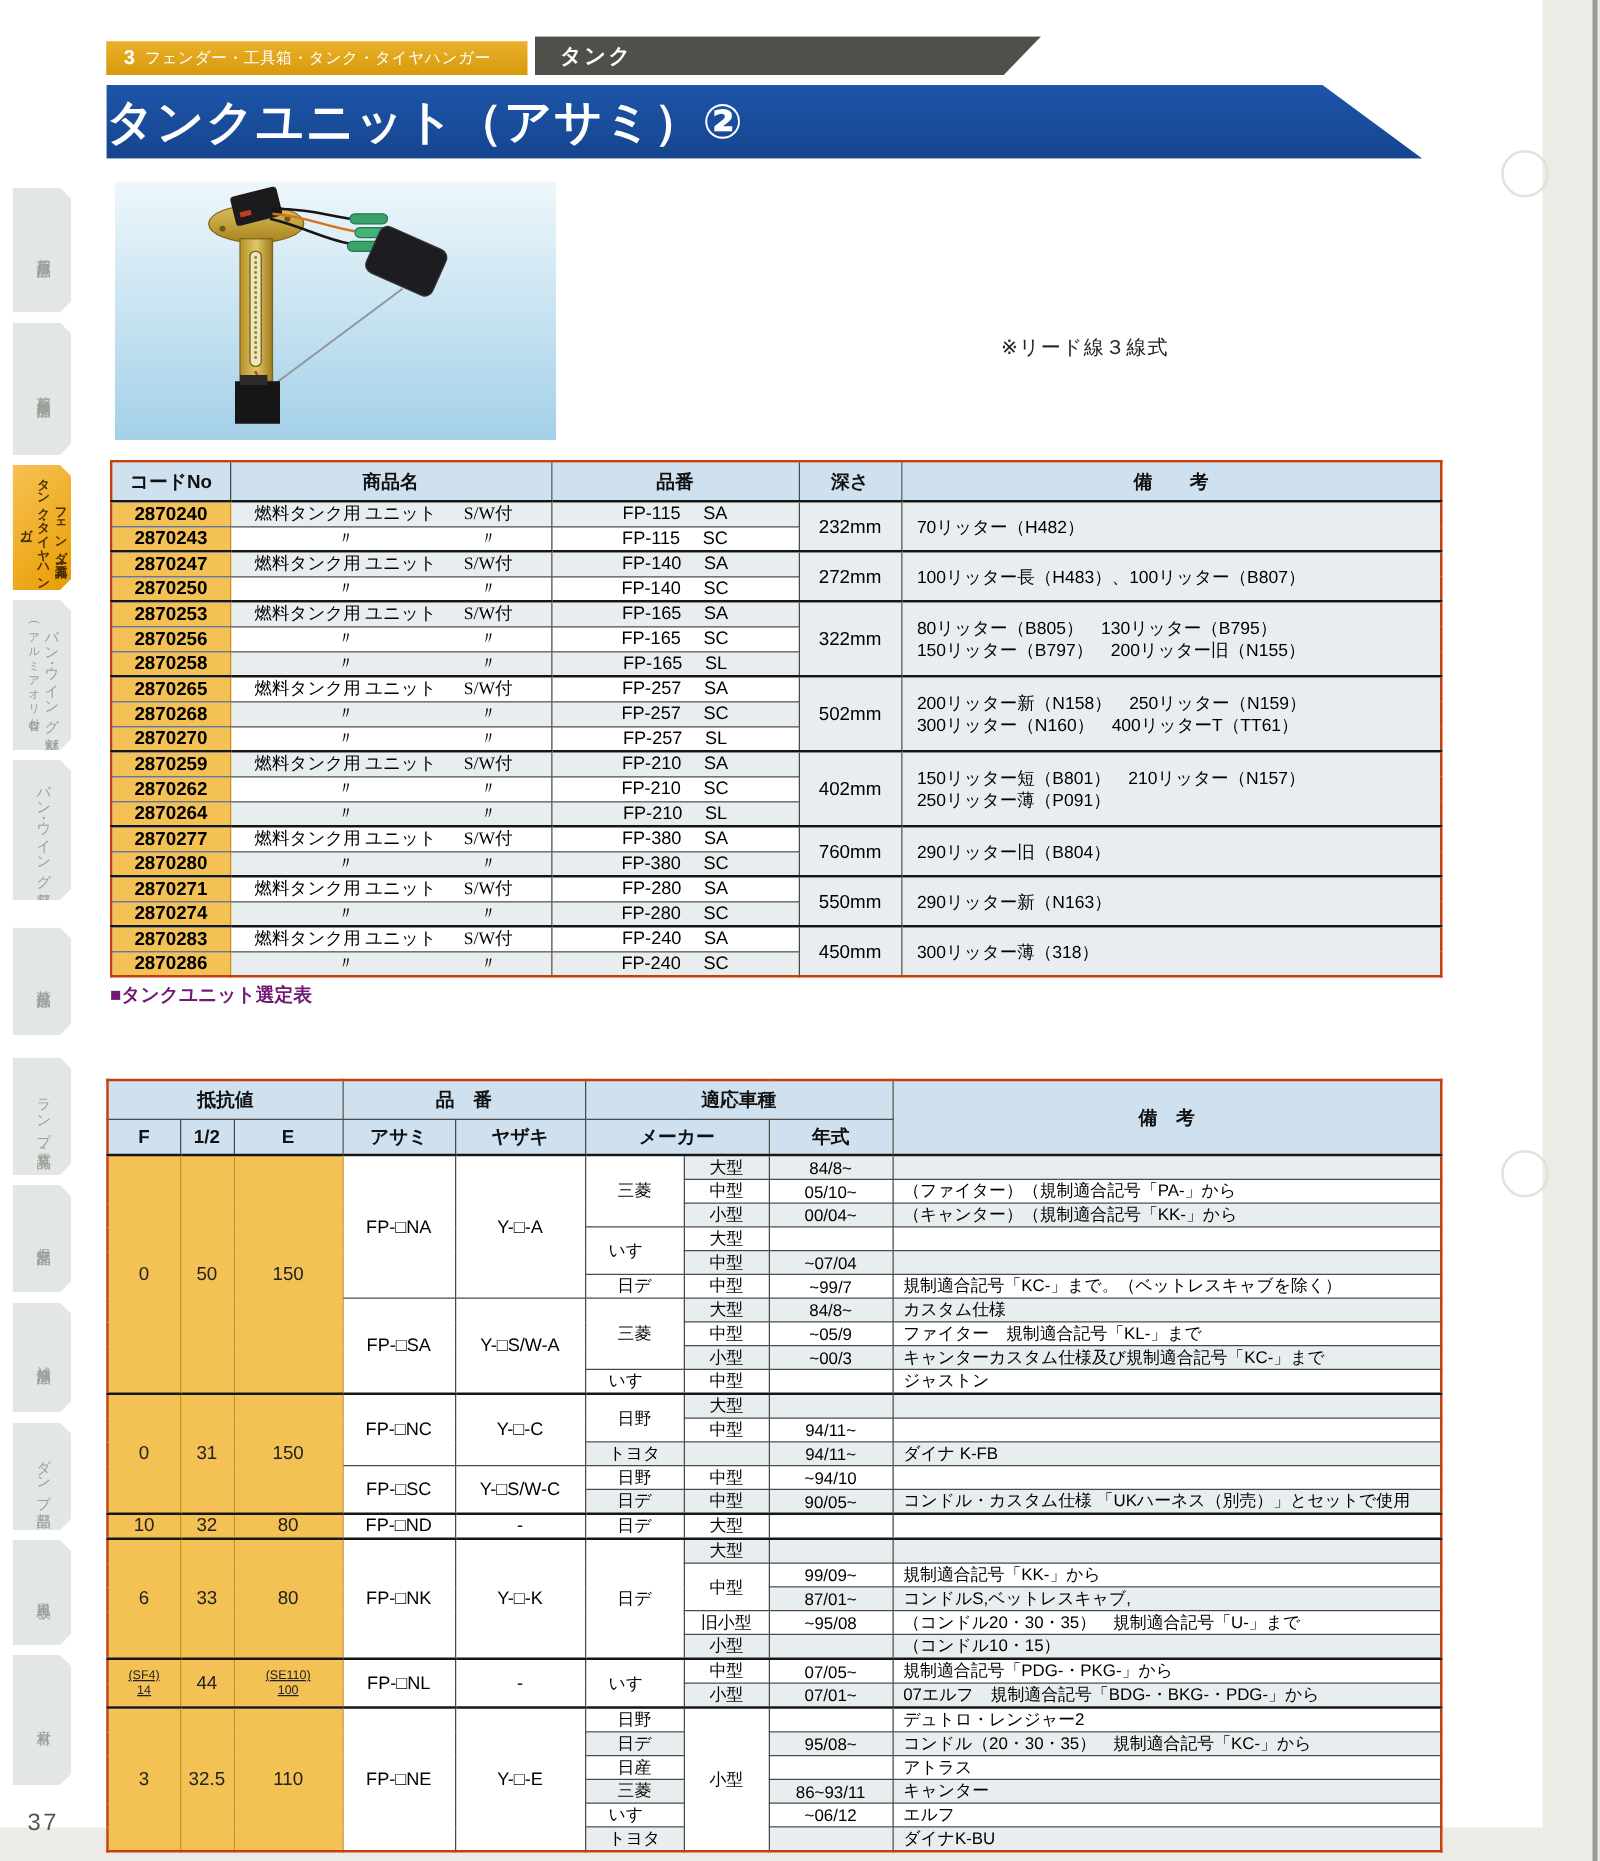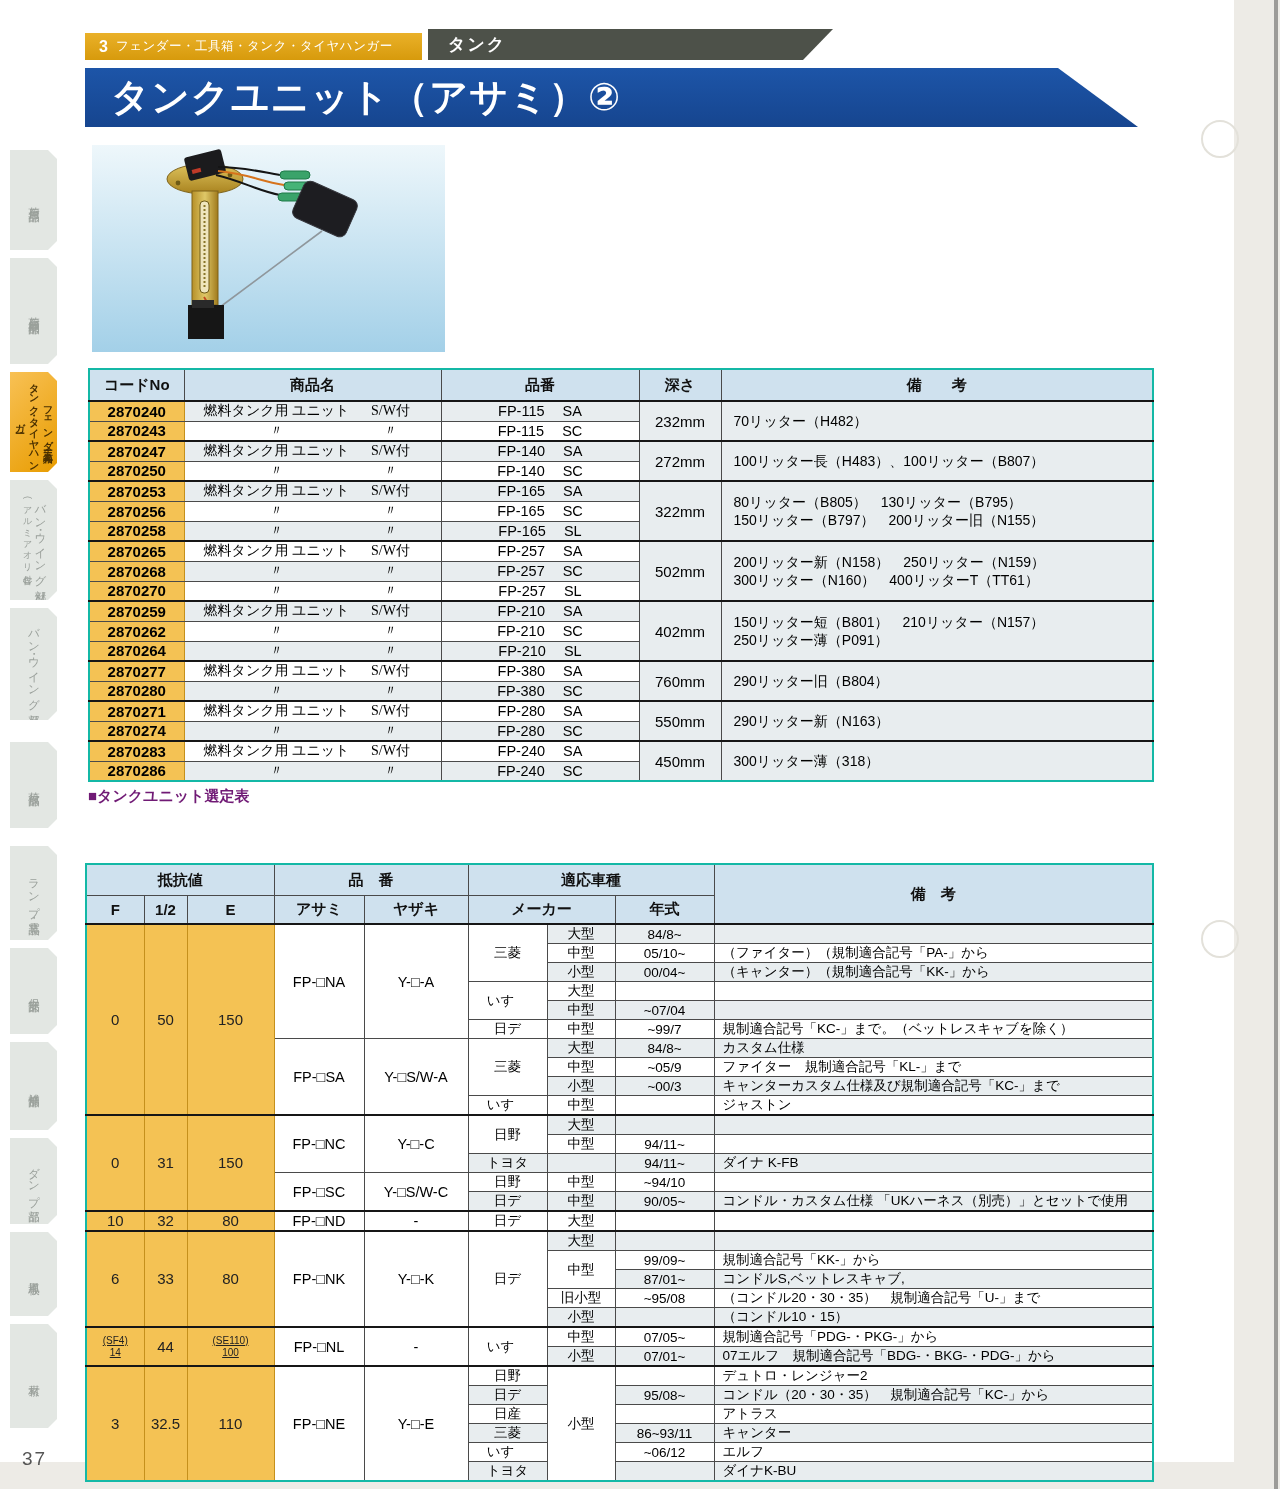--- a/index.html
+++ b/index.html
@@ -17,21 +17,21 @@
   .tag .num{font-size:16px;font-weight:bold;margin-right:8px;}
   .tag .txt{font-size:12.5px;font-weight:normal;letter-spacing:.5px;}
   .sec-tab{position:absolute;left:428px;top:29px;width:405px;height:31px;background:var(--tab);
        clip-path:polygon(0 0,100% 0,calc(100% - 30px) 100%,0 100%);
        display:flex;align-items:center;color:#fff;font-size:17px;font-weight:bold;
        padding-left:20px;box-sizing:border-box;letter-spacing:2px;}
   .title-bar{position:absolute;left:85px;top:68px;width:1053px;height:59px;
        background:linear-gradient(180deg,#1d55a8,#16458f);
        clip-path:polygon(0 0,calc(100% - 80px) 0,100% 100%,0 100%);
        display:flex;align-items:center;color:#fff;}
-  .title-bar .t{font-size:38px;font-weight:900;padding-left:26px;letter-spacing:1px;}
+  .title-bar .t{font-size:38px;font-weight:900;letter-spacing:1px;}
 
   
   .side-tab{position:absolute;left:10px;width:47px;background:#e3e7e3;
        clip-path:polygon(0 0,calc(100% - 9px) 0,100% 9px,100% calc(100% - 9px),calc(100% - 9px) 100%,0 100%);
        display:flex;align-items:center;justify-content:center;}
   .side-tab .vt{writing-mode:vertical-rl;text-align:center;color:#9aa09b;
        font-size:11.5px;letter-spacing:1px;line-height:13px;}
   .side-tab .vt span{display:block;}
   .side-tab .vt span.sm{font-size:9px;}
   .side-tab.active{background:linear-gradient(135deg,#f8c155,#e89c00);}
@@ -41,21 +41,21 @@
   .photo{position:absolute;left:92px;top:145px;width:353px;height:207px;}
 
   
   .feature-box{position:absolute;left:565px;top:222px;width:345px;height:40px;border:2px solid #2a2a2a;
        background:#fff;display:flex;align-items:center;justify-content:center;
        font-size:24px;font-weight:600;letter-spacing:2px;color:#222;}
   .feature-note{position:absolute;left:565px;top:268px;width:370px;text-align:right;
        font-size:16px;color:#222;letter-spacing:1px;}
 
   
-  table{border-collapse:collapse;table-layout:fixed;background:#fff;border:2px solid #14b8a6;}
+  table{border-collapse:collapse;table-layout:fixed;background:#fff;border:2px solid #c2410c;}
   th,td{border:1px solid #4a4a4a;padding:0;overflow:hidden;}
   th{background:var(--hdr);font-size:15px;font-weight:bold;color:#111;}
   tr.gstart td{border-top:2px solid #161616;}
   #t1 tbody tr:nth-child(odd) td,#t2 tbody tr:nth-child(odd) td{background:var(--alt);}
   td.white{background:#fff !important;}
 
   #t1{position:absolute;left:88px;top:368px;width:1064px;}
   #t1 thead th{height:30px;}
   #t1 tbody tr{height:20px;}
   #t1 td.code{background:var(--yellow) !important;font-weight:bold;font-size:15px;text-align:center;color:#000000;
@@ -210,20 +210,21 @@
       <circle cx="106" cy="164" r="2" fill="#6e5a16"></circle>
 
       <path d="M112 152 q6 8 -2 12" stroke="#c04a20" stroke-width="2" fill="none"></path>
       <rect x="96" y="160" width="36" height="34" fill="#161616"></rect>
       <rect x="100" y="155" width="22" height="8" fill="#2a2a2a"></rect>
 
       <rect x="204" y="44" width="58" height="40" rx="7" fill="#1d1d21" stroke="#35353b" transform="rotate(24 233 64)"></rect>
     </svg>
   </div>
 
+  <div class="feature-note">※リード線３線式</div>
 
   <table id="t1">
     <colgroup>
       <col style="width:95px">
         <col style="width:257px">
         <col style="width:198px">
       <col style="width:82px">
         <col style="width:432px">
     </colgroup>
     <thead>

